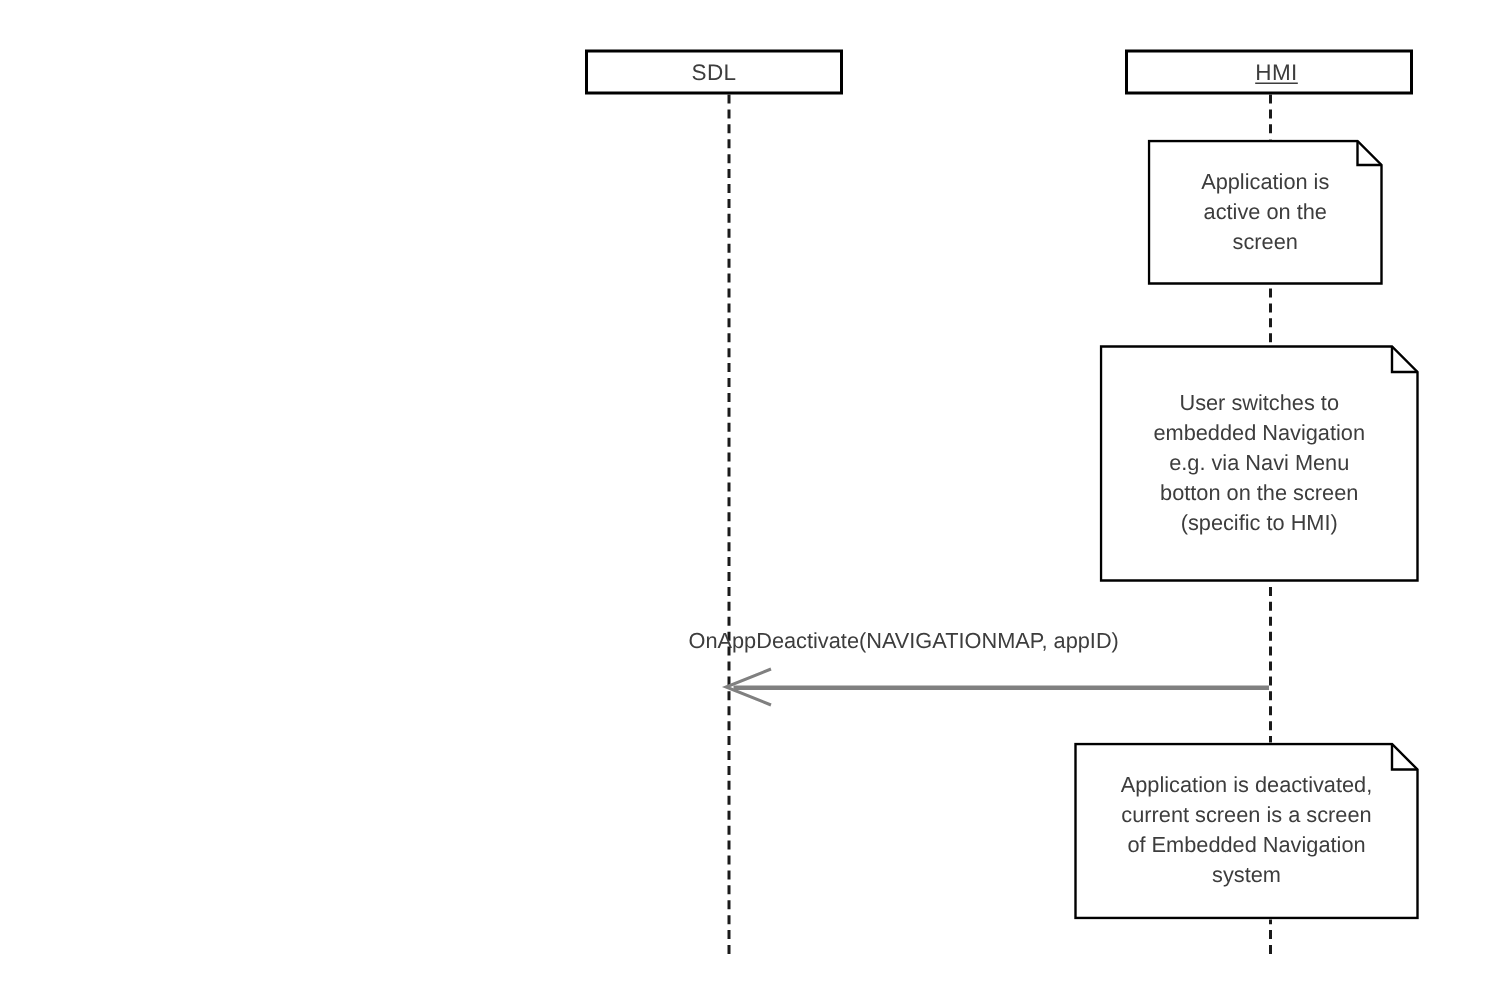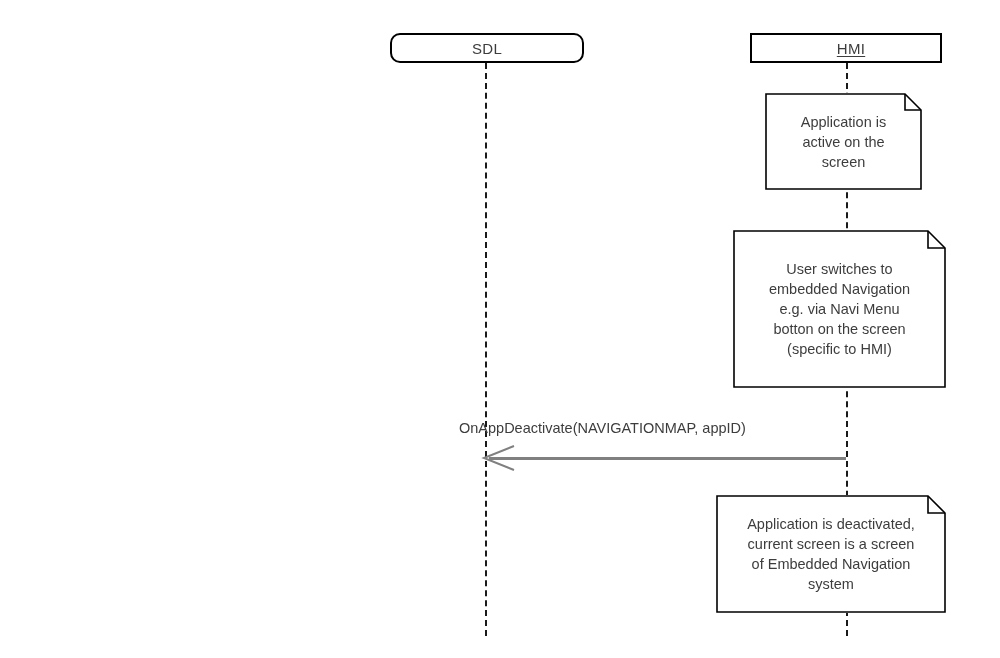--- a/index.html
+++ b/index.html
@@ -97,21 +97,21 @@
     color: #3d3d3d;
     white-space: nowrap;
     text-align: left;
   }
 </style>
 </head>
 <body>
 
 <div id="canvas">
 
-  <div class="participant" style="left:390px; top:33px; width:194px; height:30px;border-radius:10px;">
+  <div class="participant" style="left:390px; top:33px; width:172px; height:30px;">
     <span class="participant-label">SDL</span>
   </div>
   <div class="lifeline" style="left:485px; top:63px; height:573px;"></div>
 
   <div class="participant" style="left:750px; top:33px; width:192px; height:30px;">
     <span class="participant-label underline">HMI</span>
   </div>
   <div class="lifeline" style="left:846px; top:63px; height:573px;"></div>
 
   <div class="note" style="left:765px; top:93px; width:157px; height:97px;">

